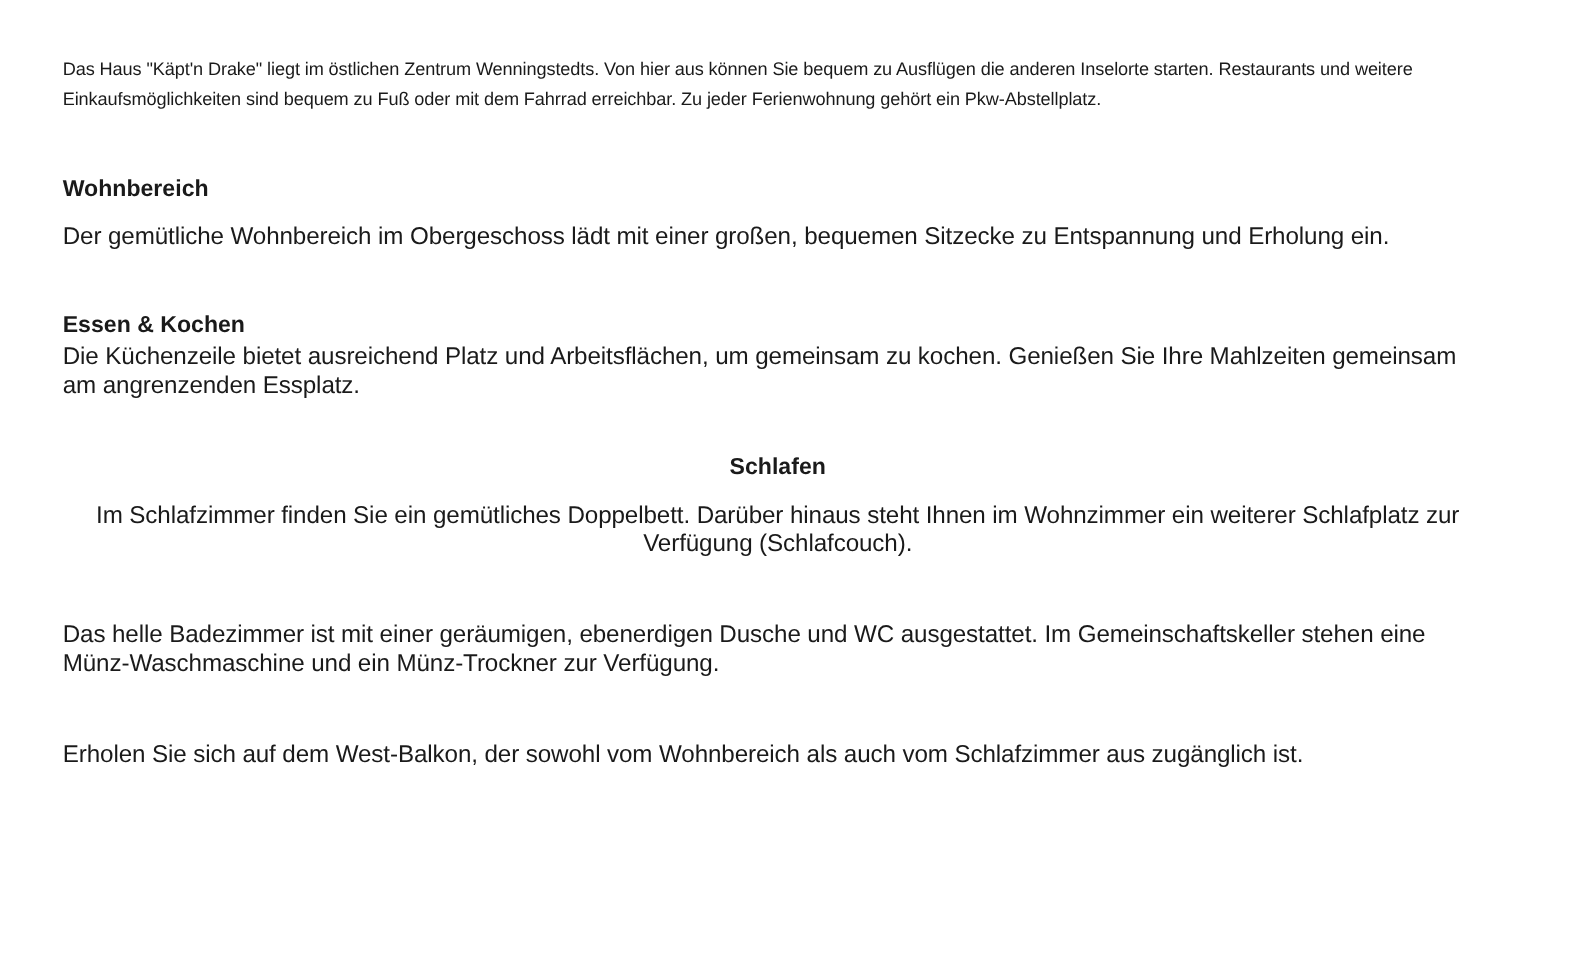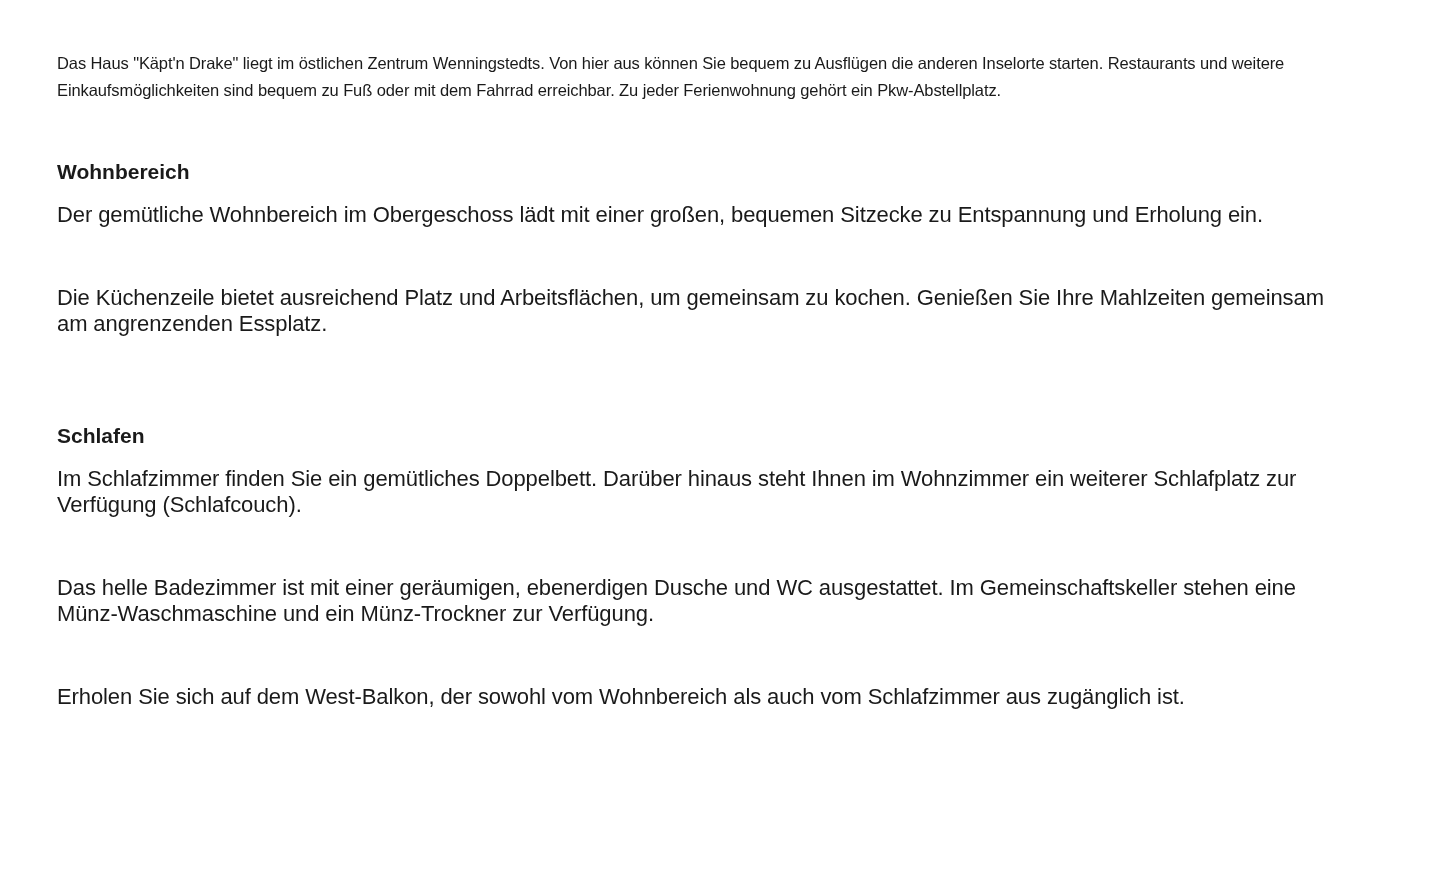--- a/index.html
+++ b/index.html
@@ -48,24 +48,25 @@
 
 <div class="content">
   <p class="intro">Das Haus "Käpt'n Drake" liegt im östlichen Zentrum Wenningstedts. Von hier aus können Sie bequem zu Ausflügen die anderen Inselorte starten. Restaurants und weitere Einkaufsmöglichkeiten sind bequem zu Fuß oder mit dem Fahrrad erreichbar. Zu jeder Ferienwohnung gehört ein Pkw-Abstellplatz.</p>
 
   <div class="section" style="margin-top:57px;">
     <h3 class="section-title">Wohnbereich</h3>
     <p class="section-text" style="margin-top:19px;">Der gemütliche Wohnbereich im Obergeschoss lädt mit einer großen, bequemen Sitzecke zu Entspannung und Erholung ein.</p>
   </div>
 
   <div class="section" style="margin-top:57px;">
+    <h3 class="section-title">Essen &amp; Kochen</h3>
     <p class="section-text" style="margin-top:4px;">Die Küchenzeile bietet ausreichend Platz und Arbeitsflächen, um gemeinsam zu kochen. Genießen Sie Ihre Mahlzeiten gemeinsam am angrenzenden Essplatz.</p>
   </div>
 
-  <div class="section" style="margin-top:88px;">
+  <div class="section" style="margin-top:51px;text-align:center;">
     <h3 class="section-title">Schlafen</h3>
     <p class="section-text" style="margin-top:19px;">Im Schlafzimmer finden Sie ein gemütliches Doppelbett. Darüber hinaus steht Ihnen im Wohnzimmer ein weiterer Schlafplatz zur Verfügung (Schlafcouch).</p>
   </div>
 
   <div class="section" style="margin-top:57px;">
     <p class="section-text" style="margin-top:4px;">Das helle Badezimmer ist mit einer geräumigen, ebenerdigen Dusche und WC ausgestattet. Im Gemeinschaftskeller stehen eine Münz-Waschmaschine und ein Münz-Trockner zur Verfügung.</p>
   </div>
 
   <div class="section" style="margin-top:57px;">
     <p class="section-text" style="margin-top:19px;">Erholen Sie sich auf dem West-Balkon, der sowohl vom Wohnbereich als auch vom Schlafzimmer aus zugänglich ist.</p>

